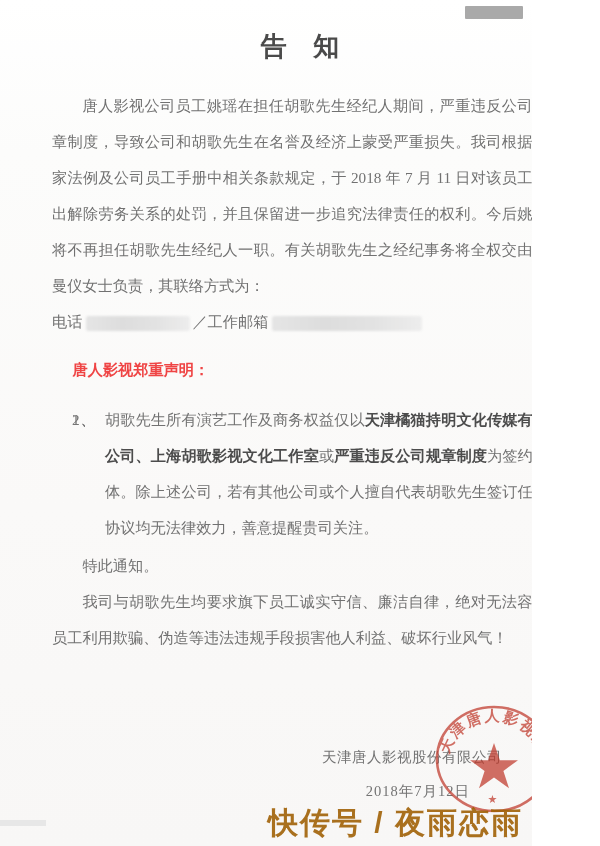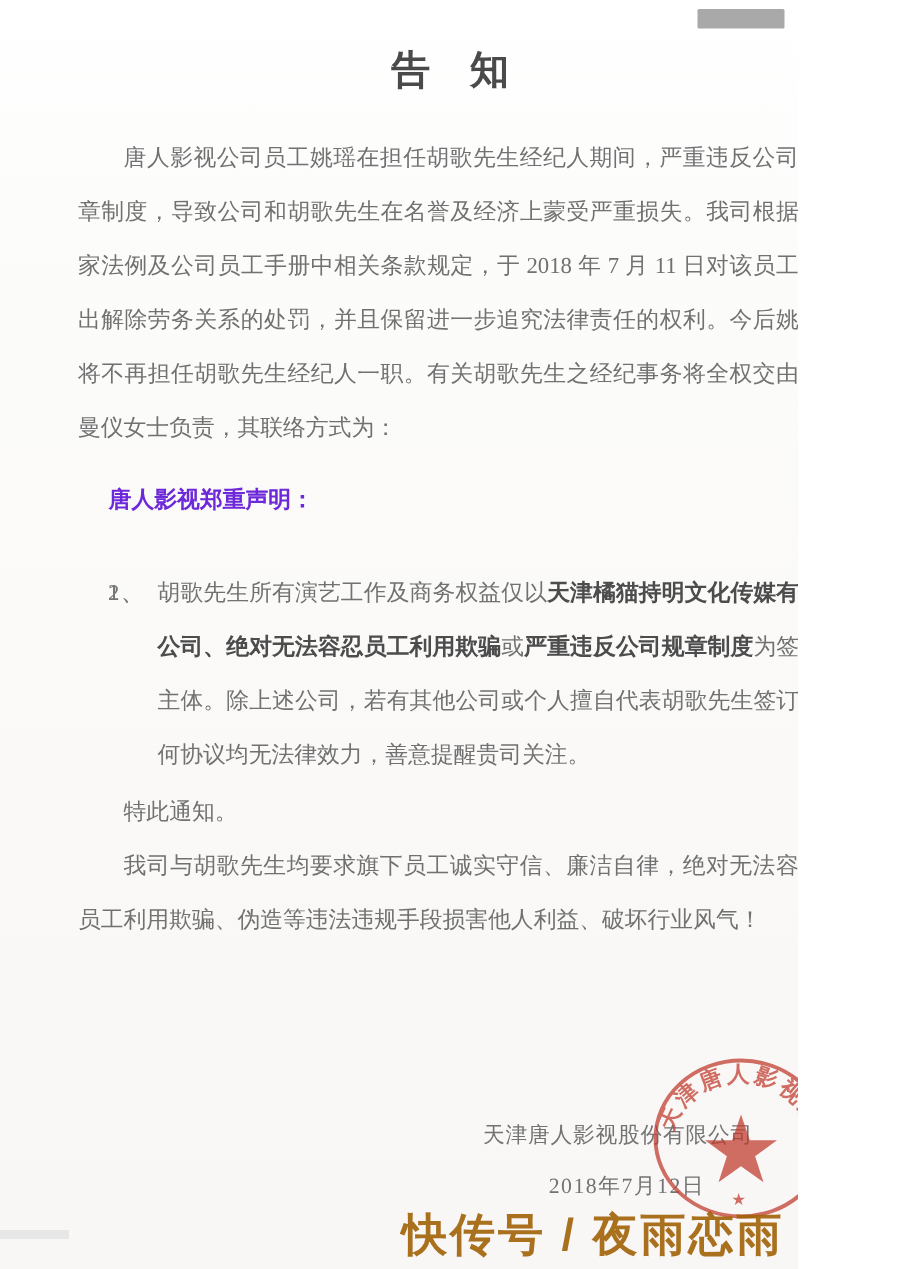--- a/index.html
+++ b/index.html
@@ -57,25 +57,25 @@
     margin: 0 0 0 0;
     font-size: 15.2px;
     line-height: 36px;
     text-align: justify;
     text-justify: inter-ideograph;
     color: #717171;
     text-indent: 2em;
   }
   p.para.noindent { text-indent: 0; }
   .decl-heading {
-    margin: 14px 0 28px 0;
+    margin: 14px 0 16px 0;
     font-size: 15.2px;
     line-height: 32px;
     font-weight: bold;
-    color: #6d28d9;
+    color: #ef4444;
     text-indent: 1.35em;
   }
   ol.items {
     list-style: none;
     margin: 0;
     padding: 0;
   }
   ol.items li {
     position: relative;
     padding-left: 53px;
@@ -163,30 +163,33 @@
   <div class="paper-tone"></div>
 
   <div class="top-bar-stub"></div>
 
   <div class="doc-title">告 知</div>
 
   <div class="body-area">
 
     <p class="para">唐人影视公司员工姚瑶在担任胡歌先生经纪人期间，严重违反公司规章制度，导致公司和胡歌先生在名誉及经济上蒙受严重损失。我司根据国家法例及公司员工手册中相关条款规定，于 2018 年 7 月 11 日对该员工作出解除劳务关系的处罚，并且保留进一步追究法律责任的权利。今后姚瑶将不再担任胡歌先生经纪人一职。有关胡歌先生之经纪事务将全权交由梁曼仪女士负责，其联络方式为：</p>
 
+    <p class="para noindent">
+      <span>电话</span><span class="redact phone"></span><span>／工作邮箱</span><span class="redact email"></span>
+    </p>
 
     <p class="decl-heading">唐人影视郑重声明：</p>
 
     <ol class="items">
       <li>
         <span class="num">1、</span>
       </li>
       <li>
         <span class="num">2、</span>
-        <span>胡歌先生所有演艺工作及商务权益仅以</span><span class="em">天津橘猫持明文化传媒有限公司</span><span class="em">、</span><span class="em">绝对无法容忍员工利用欺骗</span><span>或</span><span class="em">严重违反公司规章制度</span><span>为签约主体。除上述公司，若有其他公司或个人擅自代表胡歌先生签订任何协议均无法律效力，善意提醒贵司关注。</span>
+        <span>胡歌先生所有演艺工作及商务权益仅以</span><span class="em">天津橘猫持明文化传媒有限公司</span><span class="em">、</span><span class="em">上海胡歌影视文化工作室</span><span>或</span><span class="em">严重违反公司规章制度</span><span>为签约主体。除上述公司，若有其他公司或个人擅自代表胡歌先生签订任何协议均无法律效力，善意提醒贵司关注。</span>
       </li>
     </ol>
 
     <p class="para notice-line">特此通知。</p>
 
     <p class="para tail-para">我司与胡歌先生均要求旗下员工诚实守信、廉洁自律，绝对无法容忍员工利用欺骗、伪造等违法违规手段损害他人利益、破坏行业风气！</p>
   </div>
 
   <div class="sign-block">
     <div class="company">天津唐人影视股份有限公司</div>

